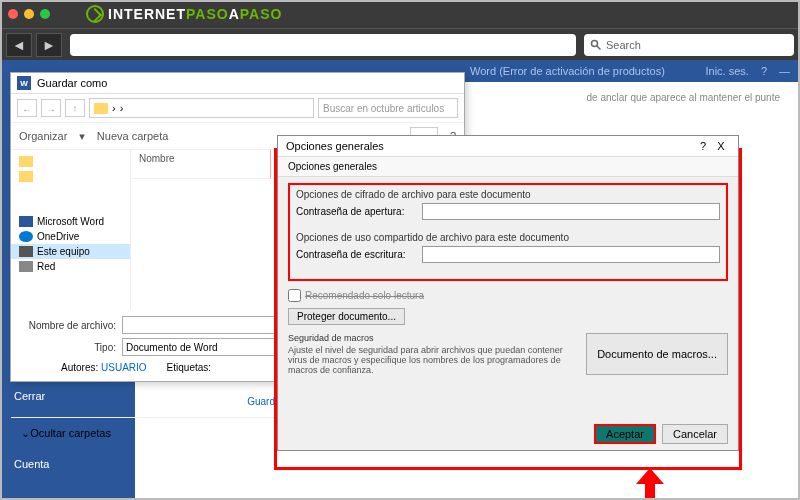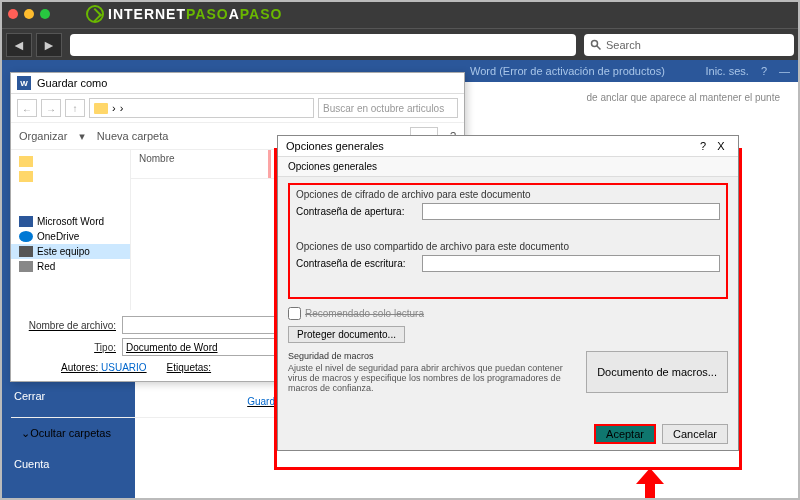--- a/index.html
+++ b/index.html
@@ -48,45 +48,45 @@
 .saveas-tree { width: 120px; border-right: 1px solid #eee; padding: 4px 0; overflow: hidden; }
 .tree-item { display: flex; align-items: center; gap: 4px; padding: 2px 8px; font-size: 10px; }
 .tree-item.sel { background: #cce8ff; }
 .tree-icon { width: 14px; height: 11px; background: #ffd76a; }
 .tree-icon.word { background: #2b579a; }
 .tree-icon.cloud { background: #0078d4; border-radius: 50%; }
 .tree-icon.pc { background: #555; }
 .tree-icon.net { background: #888; }
 .saveas-list { flex: 1; }
 .list-header { display: flex; border-bottom: 1px solid #eee; font-size: 10px; color: #555; }
-.list-header > div { padding: 3px 8px; border-right: 3px solid #fca5a5; }
+.list-header > div { padding: 3px 8px; border-right: 1px solid #fca5a5; }
 .list-header .n { width: 140px; }
 .list-header .d { width: 100px; }
-.saveas-bottom { padding: 6px 10px; font-size: 10px; text-decoration: underline; }
+.saveas-bottom { padding: 6px 10px; font-size: 10px; }
 .form-row { display: flex; align-items: center; margin-bottom: 4px; gap: 6px; }
 .form-row label { width: 95px; text-align: right; color: #333; }
 .form-row input, .form-row select { flex: 1; border: 1px solid #aaa; height: 18px; padding: 0 3px; font-size: 10px; }
 .form-meta { display: flex; gap: 20px; padding: 2px 0 2px 40px; font-size: 10px; }
 .form-meta .blue { color: #0066cc; }
 .chk-row { padding: 4px 0 4px 100px; display: flex; align-items: center; gap: 4px; flex-direction: column; }
 .saveas-footer { display: flex; padding: 6px 10px; align-items: center; border-top: 1px solid #eee; }
 .saveas-footer .sp { flex: 1; }
 .btn { border: 1px solid #aaa; background: #e8e8e8; padding: 2px 10px; font-size: 11px; }
 
 
 .opts-frame { position: absolute; left: 274px; top: 148px; width: 468px; height: 322px; border: 3px solid #ff0000; background: transparent; pointer-events: none; }
 .opts { position: absolute; left: 277px; top: 135px; width: 462px; height: 316px; background: #f0f0f0; border: 1px solid #888; font-size: 11px; }
 .opts-title { display: flex; padding: 4px 8px; align-items: center; background: #fff; border-bottom: 1px solid #ddd; }
 .opts-title .sp { flex: 1; }
 .opts-title .x { width: 18px; text-align: center; cursor: pointer; }
 .opts-tab { padding: 4px 10px; background: #f8f8f8; border-bottom: 1px solid #ddd; font-size: 10px; }
 .opts-body { padding: 6px 10px; }
 .red-box { border: 2px solid #ff0000; padding: 4px 6px; margin-bottom: 6px; }
 .opts-section-head { font-size: 10px; color: #333; margin-bottom: 3px; }
-.opts-row { display: flex; align-items: center; gap: 6px; margin-bottom: 21px; }
+.opts-row { display: flex; align-items: center; gap: 6px; margin-bottom: 12px; }
 .opts-row label { font-size: 10px; width: 120px; }
 .opts-row input { flex: 1; border: 1px solid #999; height: 17px; }
 .opts-chk { display: flex; align-items: center; gap: 4px; font-size: 10px; padding: 2px 0; text-decoration: line-through; color: #888; }
 .protect-btn { border: 1px solid #aaa; background: #e8e8e8; padding: 2px 8px; font-size: 10px; margin: 4px 0; }
 .macro-section { display: flex; gap: 8px; padding-top: 4px; }
 .macro-text { font-size: 9px; color: #555; flex: 1; }
 .macro-text .h { color: #333; margin-bottom: 2px; }
 .opts-footer { position: absolute; bottom: 6px; right: 10px; display: flex; gap: 6px; }
 .opts-footer .btn.accept { border: 2px solid #ff0000; background: #0f766e; }
 

